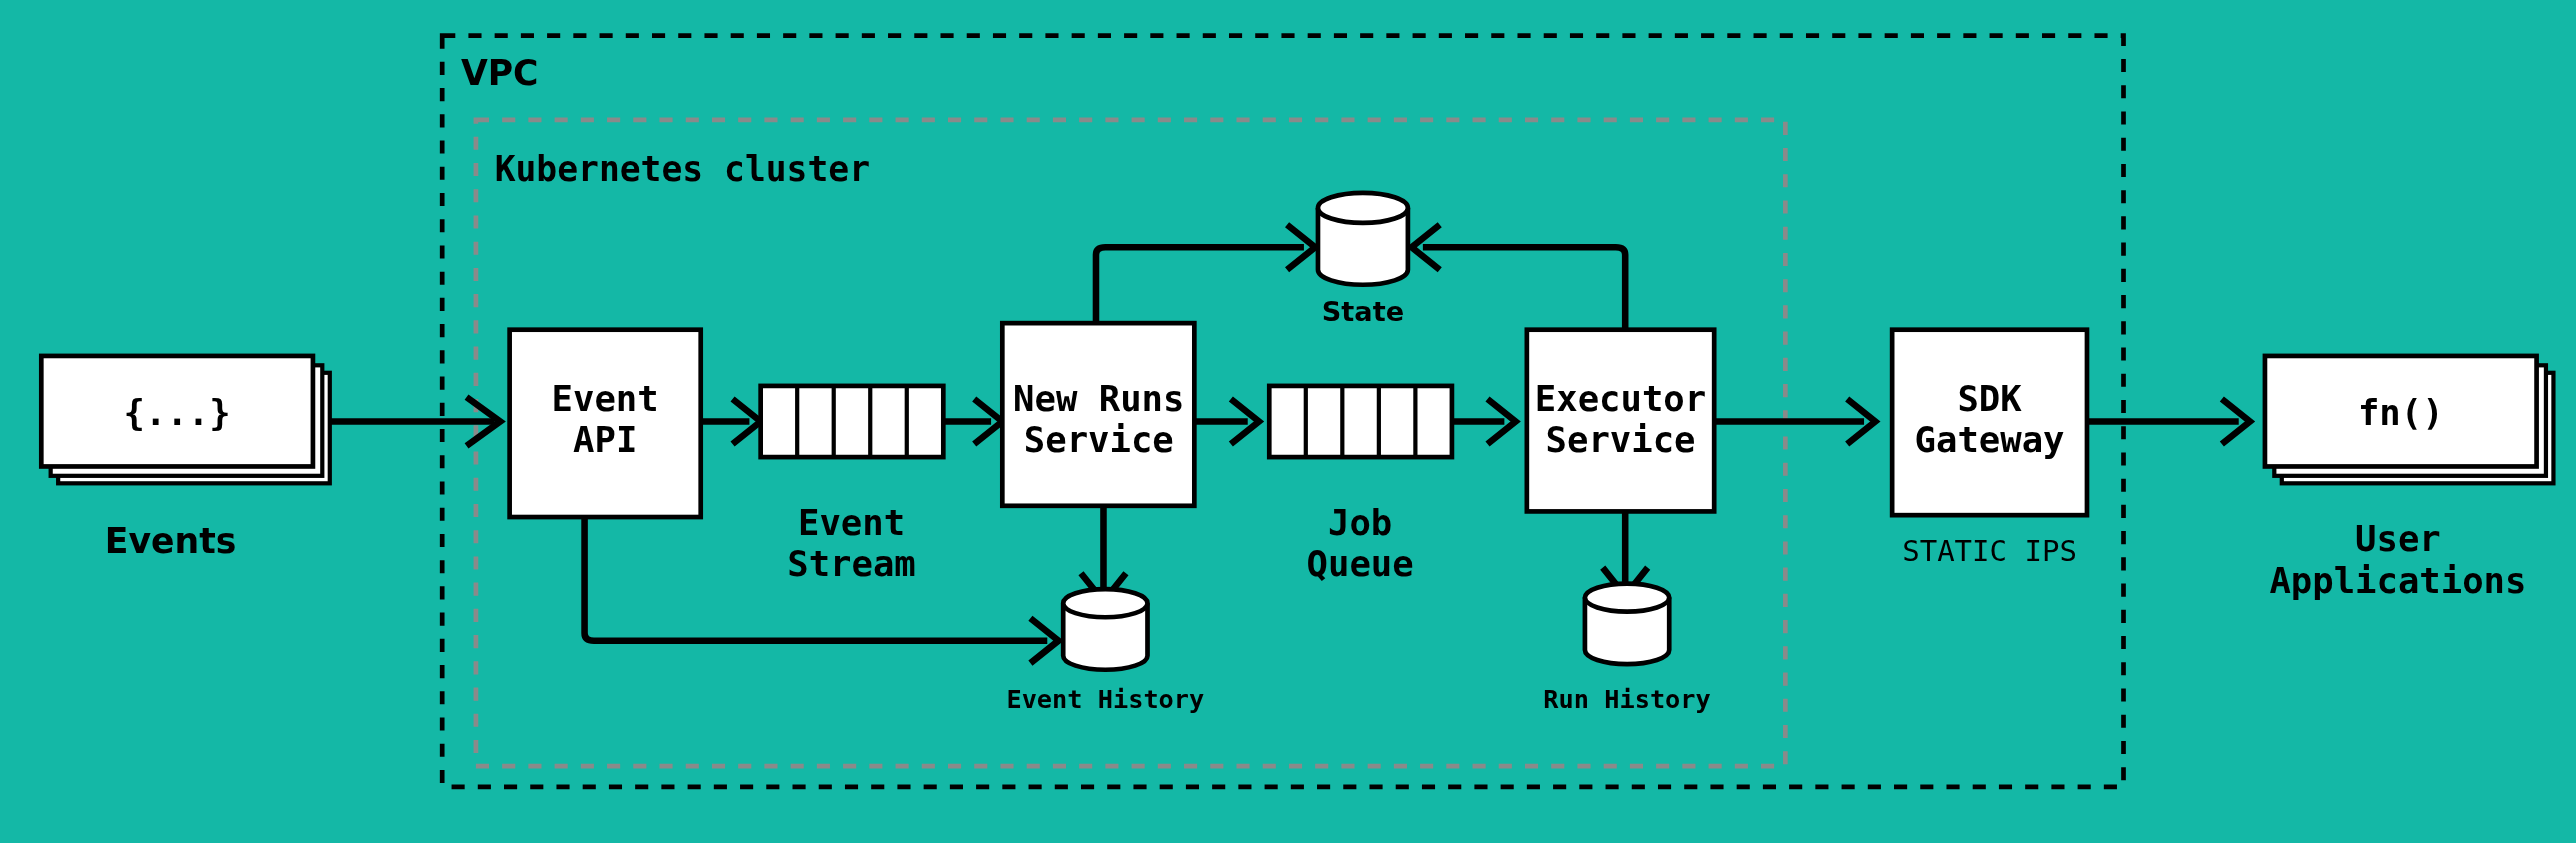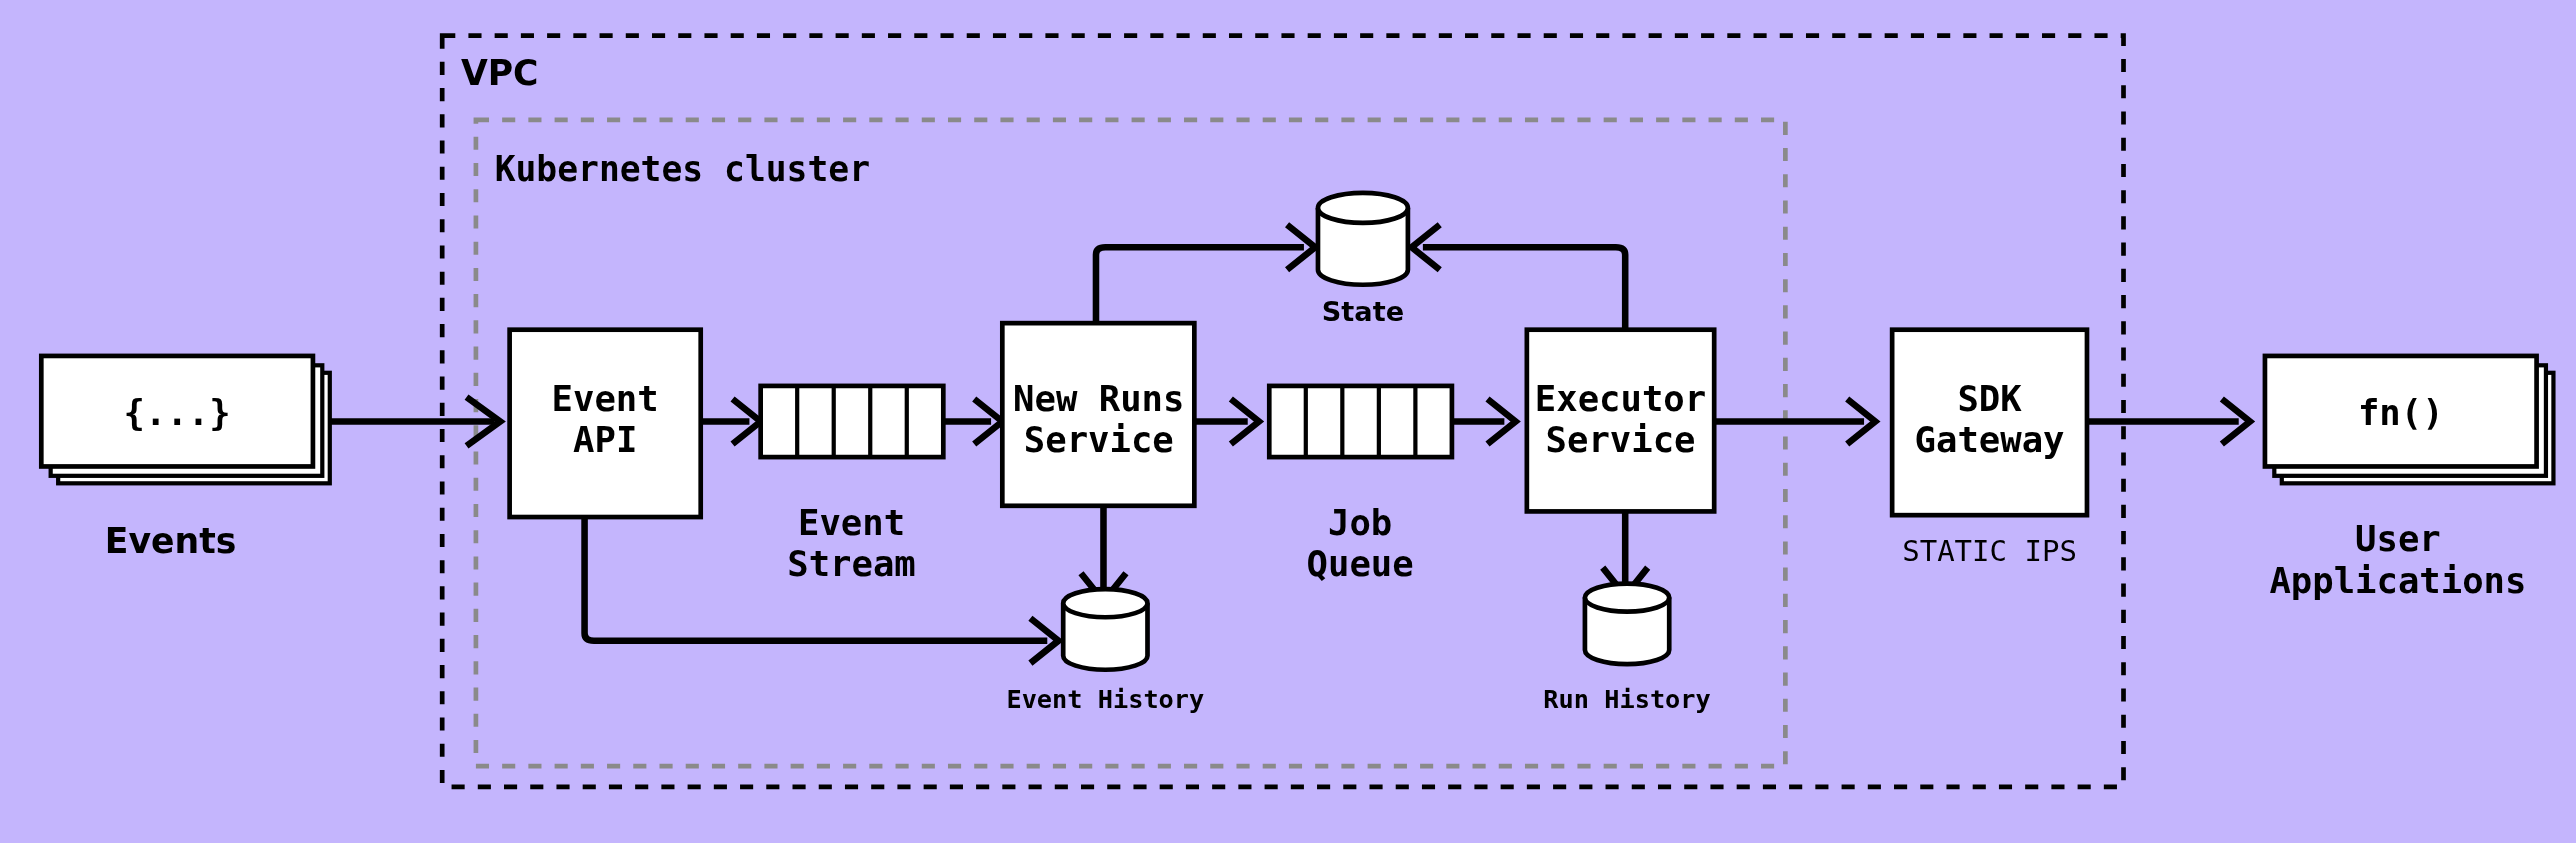--- a/index.html
+++ b/index.html
@@ -11,21 +11,21 @@
   body {
     width: 2576px;
     height: 843px;
     overflow: hidden;
     font-family: "DejaVu Sans Mono", monospace;
   }
   #diagram-root {
     position: relative;
     width: 2576px;
     height: 843px;
-    background: #c4b5fd;
+    background: #14b8a6;
   }
   svg#arch-svg {
     display: block;
     width: 2576px;
     height: 843px;
   }
   .node-shape {
     fill: #ffffff;
     stroke: #000000;
     stroke-width: 5;

